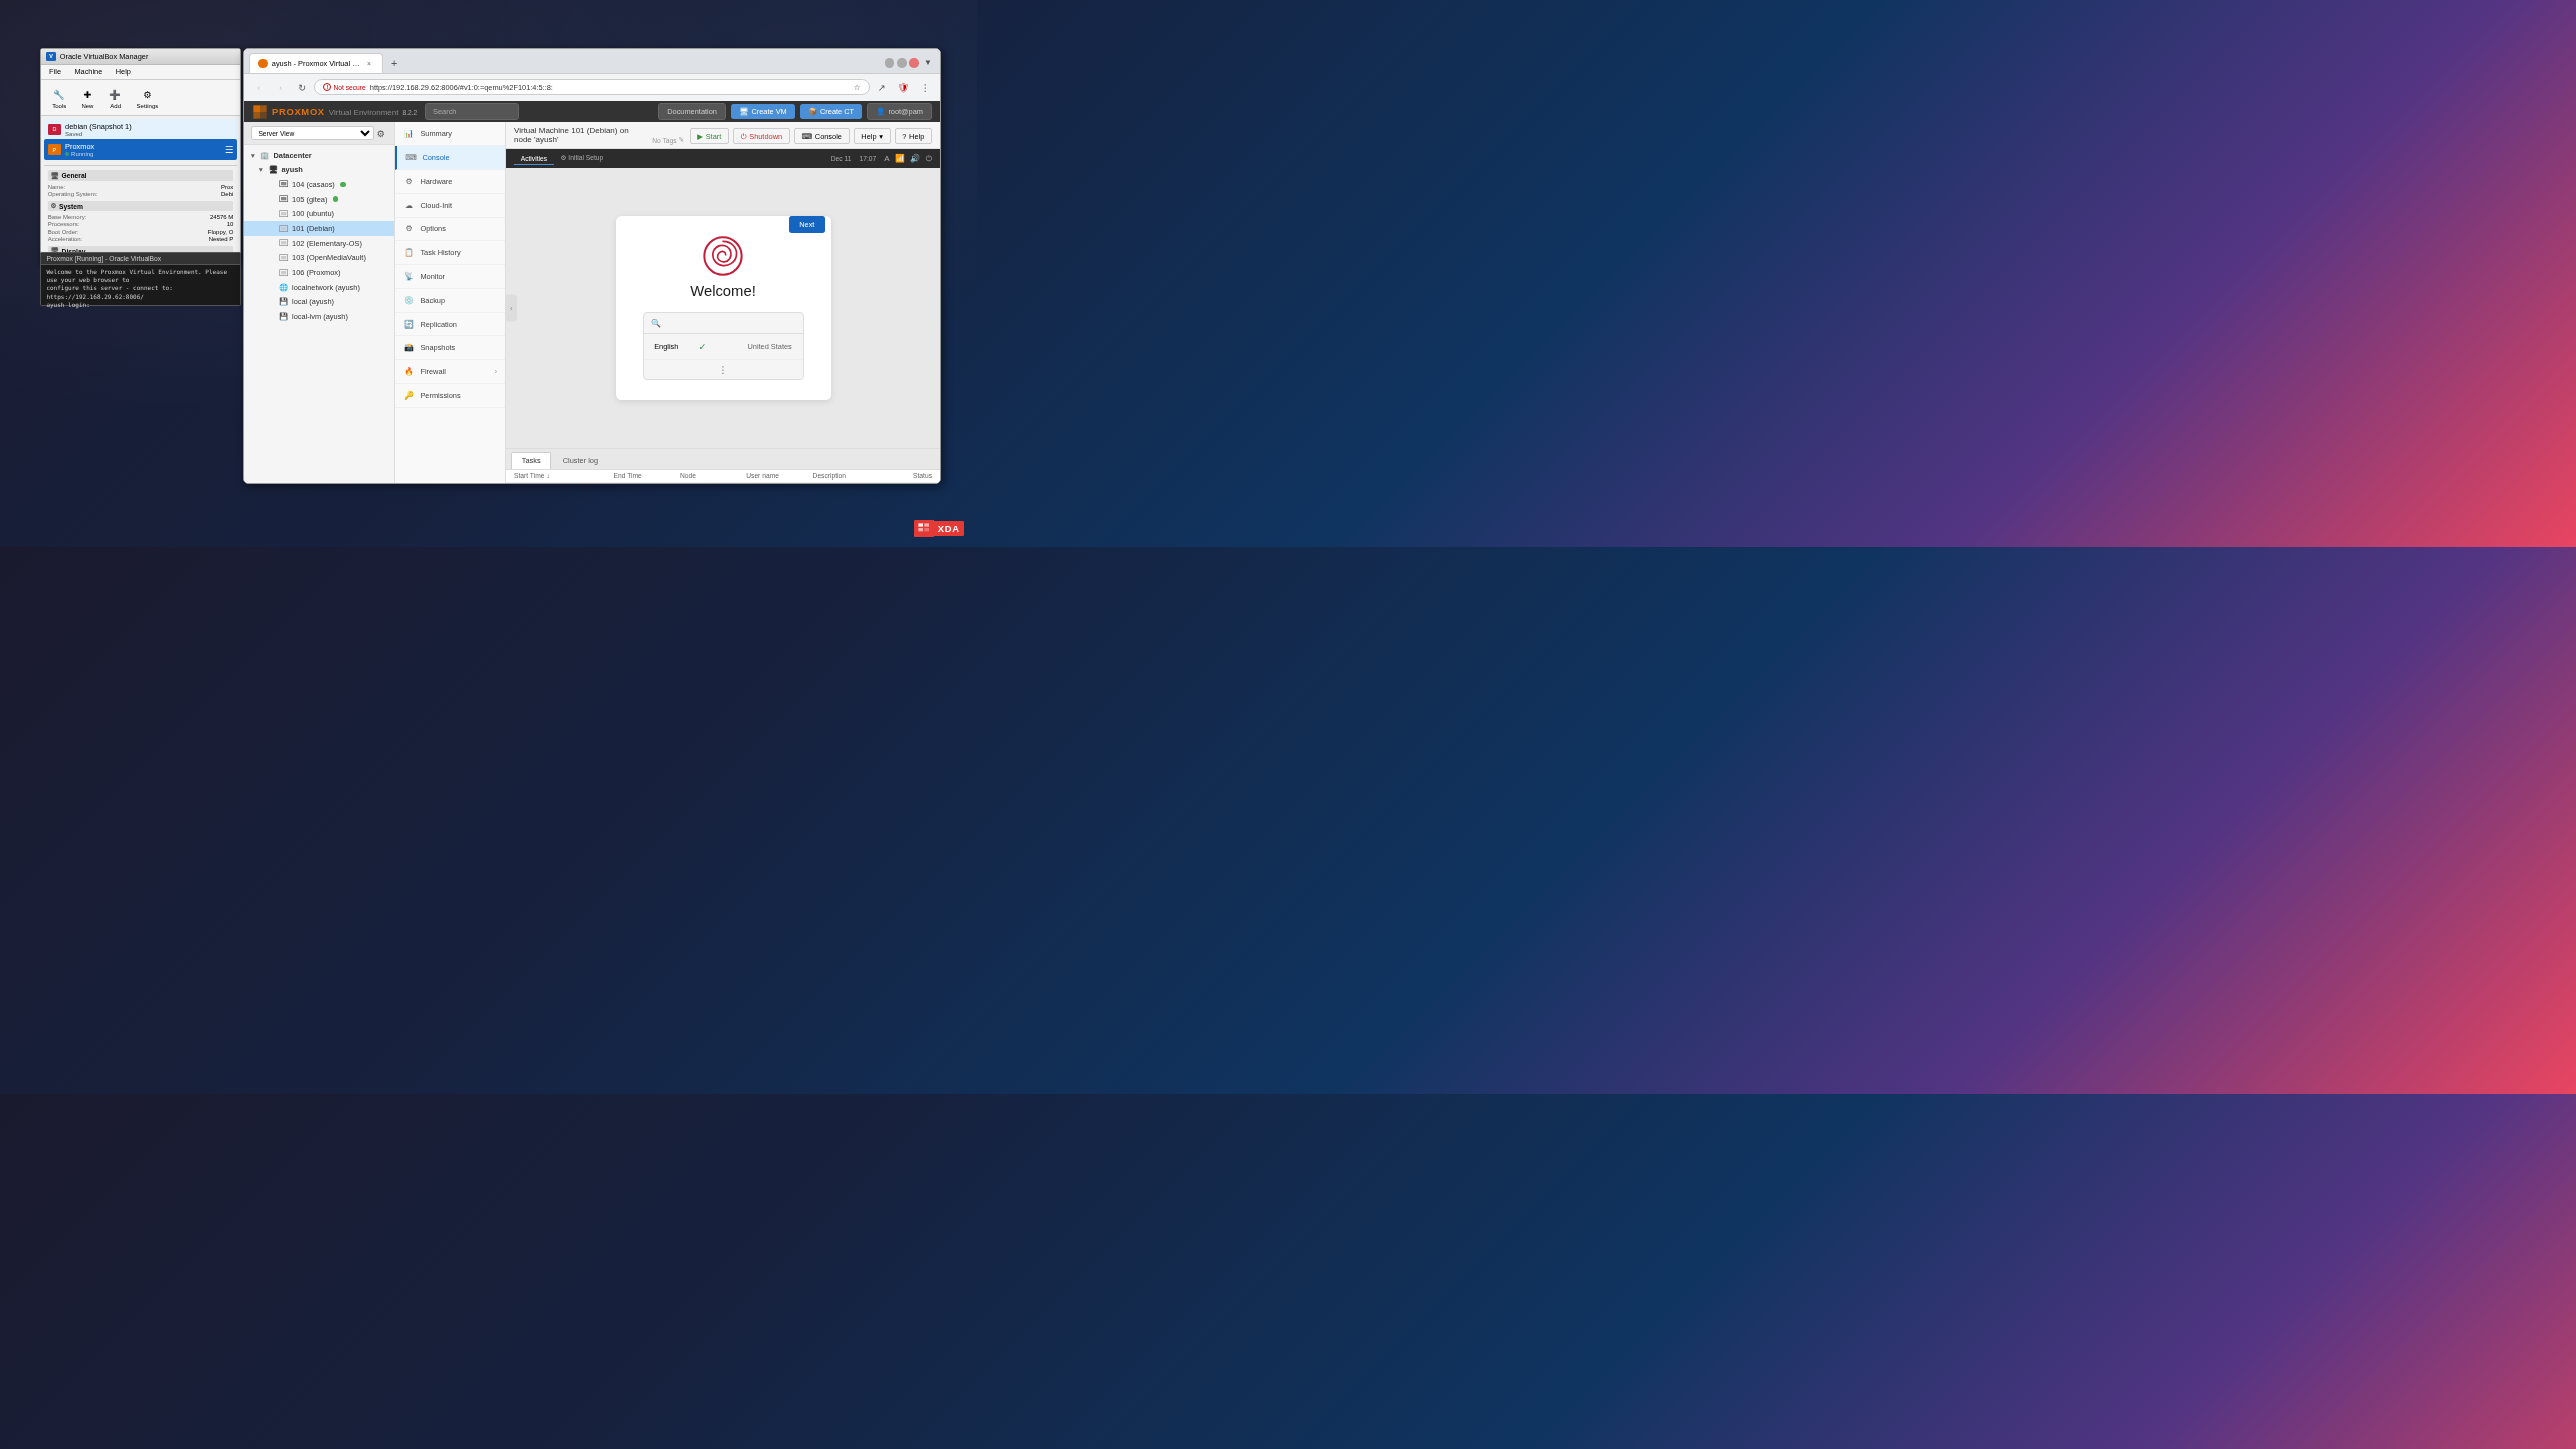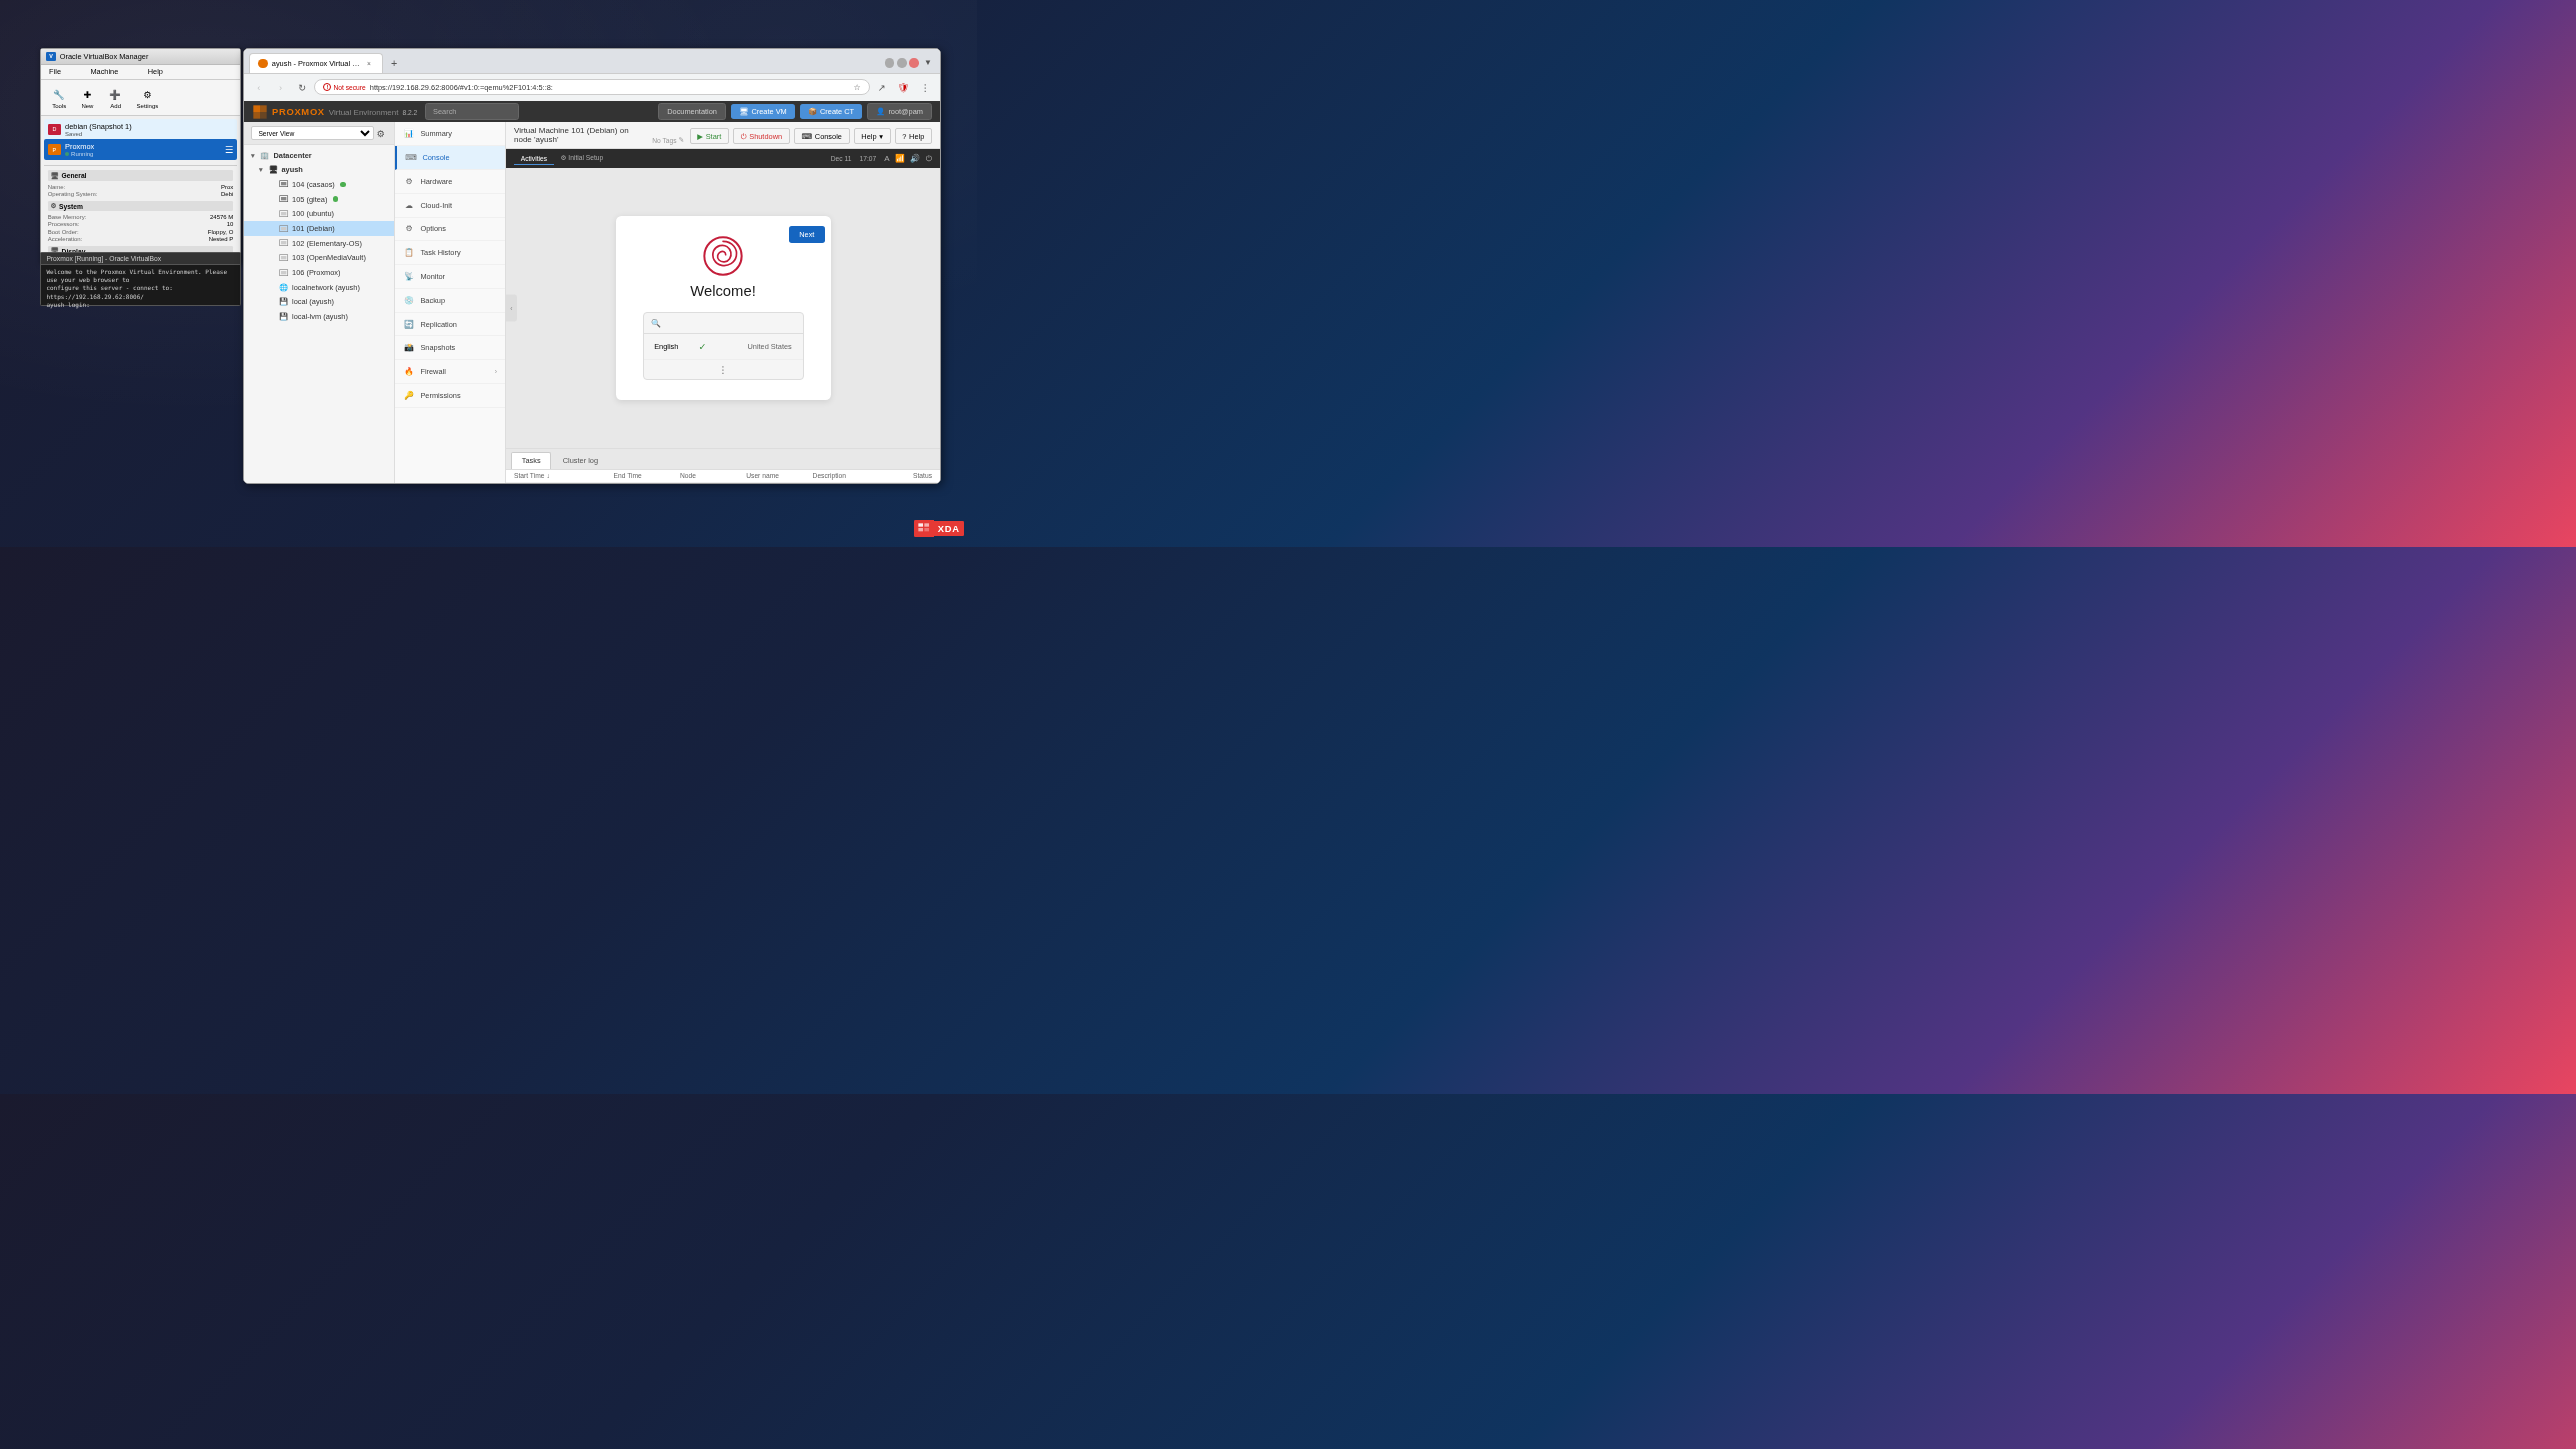--- a/index.html
+++ b/index.html
@@ -52,21 +52,21 @@
       border-radius: 1.3px;
       display: flex;
       align-items: center;
       justify-content: center;
       font-size: 5.4px;
       color: white;
       font-weight: bold;
     }
     .vbox-menubar {
       display: flex;
-      gap: 24px;
+      gap: 8px;
       padding: 1.3px 5.4px;
       font-size: 7.4px;
       border-bottom: 0.7px solid #ccc;
       background: #f5f5f5;
     }
     .vbox-menuitem { cursor: pointer; padding: 1.3px 2.7px; }
     .vbox-toolbar {
       display: flex;
       gap: 2.7px;
       padding: 4px 5.4px;
@@ -587,21 +587,21 @@
       padding: 20px 27px;
       border-radius: 5.4px;
       box-shadow: 0 1.3px 6.7px rgba(0,0,0,0.1);
       text-align: center;
       min-width: 215px;
       position: relative;
     }
     .welcome-title { font-size: 14.8px; font-weight: 400; color: #1a1a1a; margin-bottom: 13.4px; }
     .next-btn {
       position: absolute;
-      top: 10px;
+      top: 0;
       right: 5.4px;
       background: #1565c0;
       color: white;
       padding: 4px 10.7px;
       border-radius: 2.7px;
       font-size: 7.4px;
       cursor: pointer;
       border: none;
     }
     .search-lang-box {

